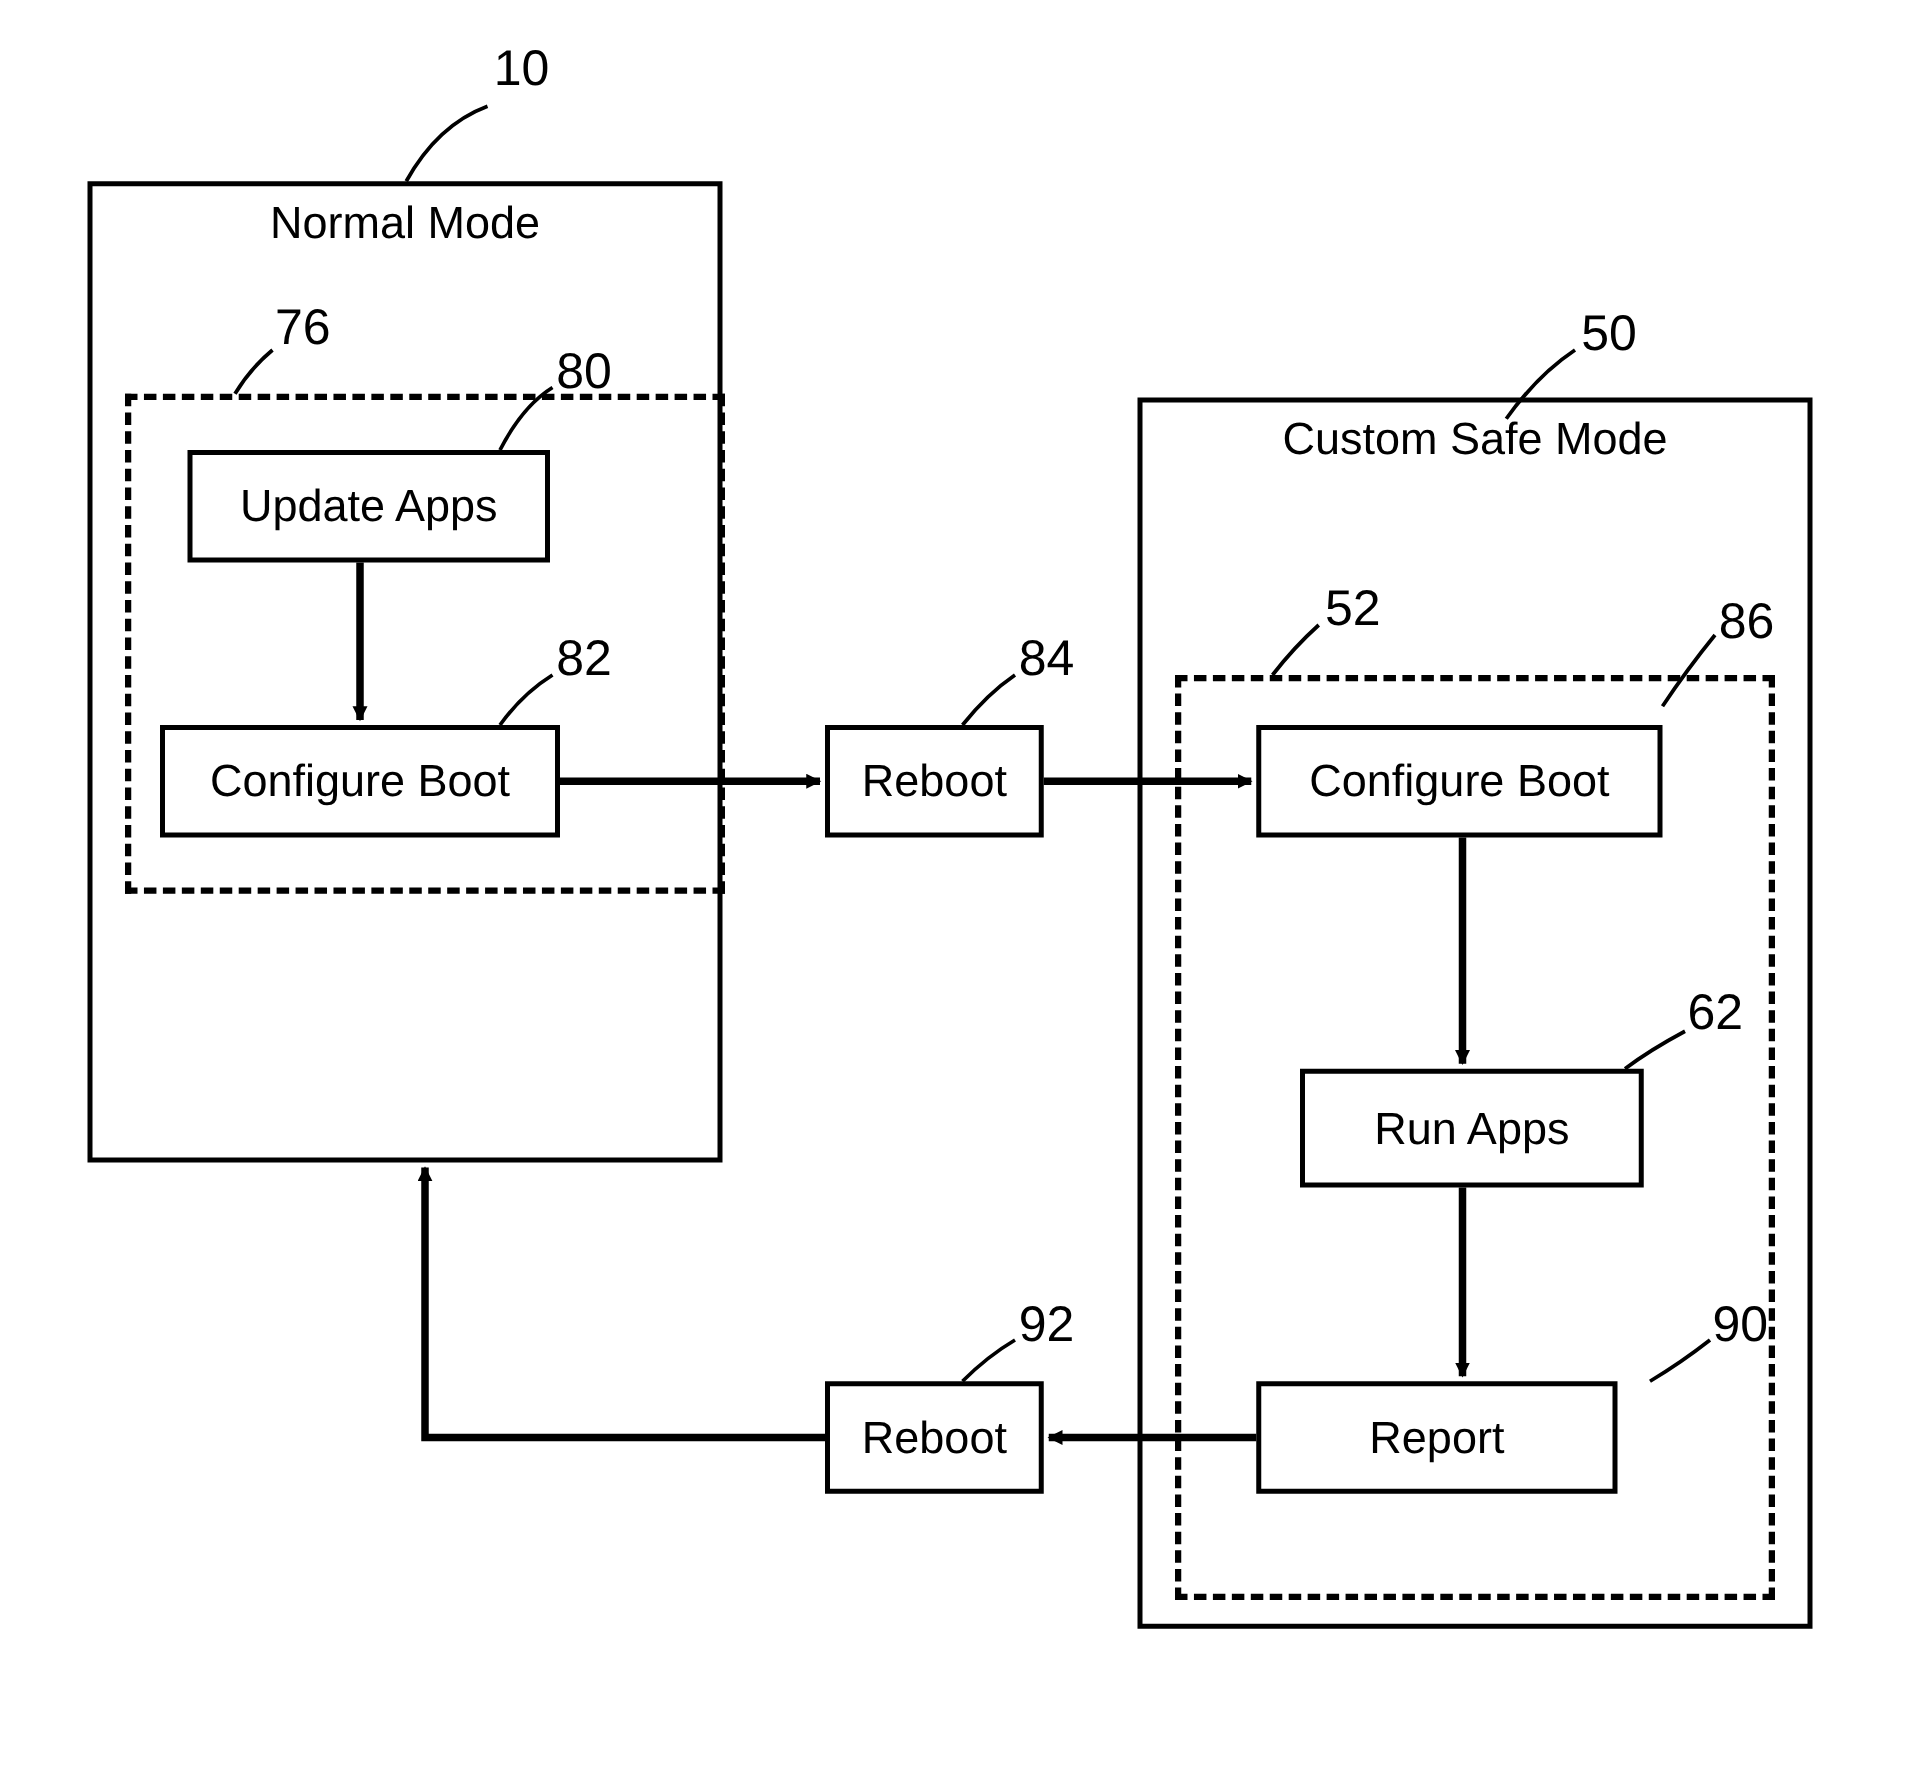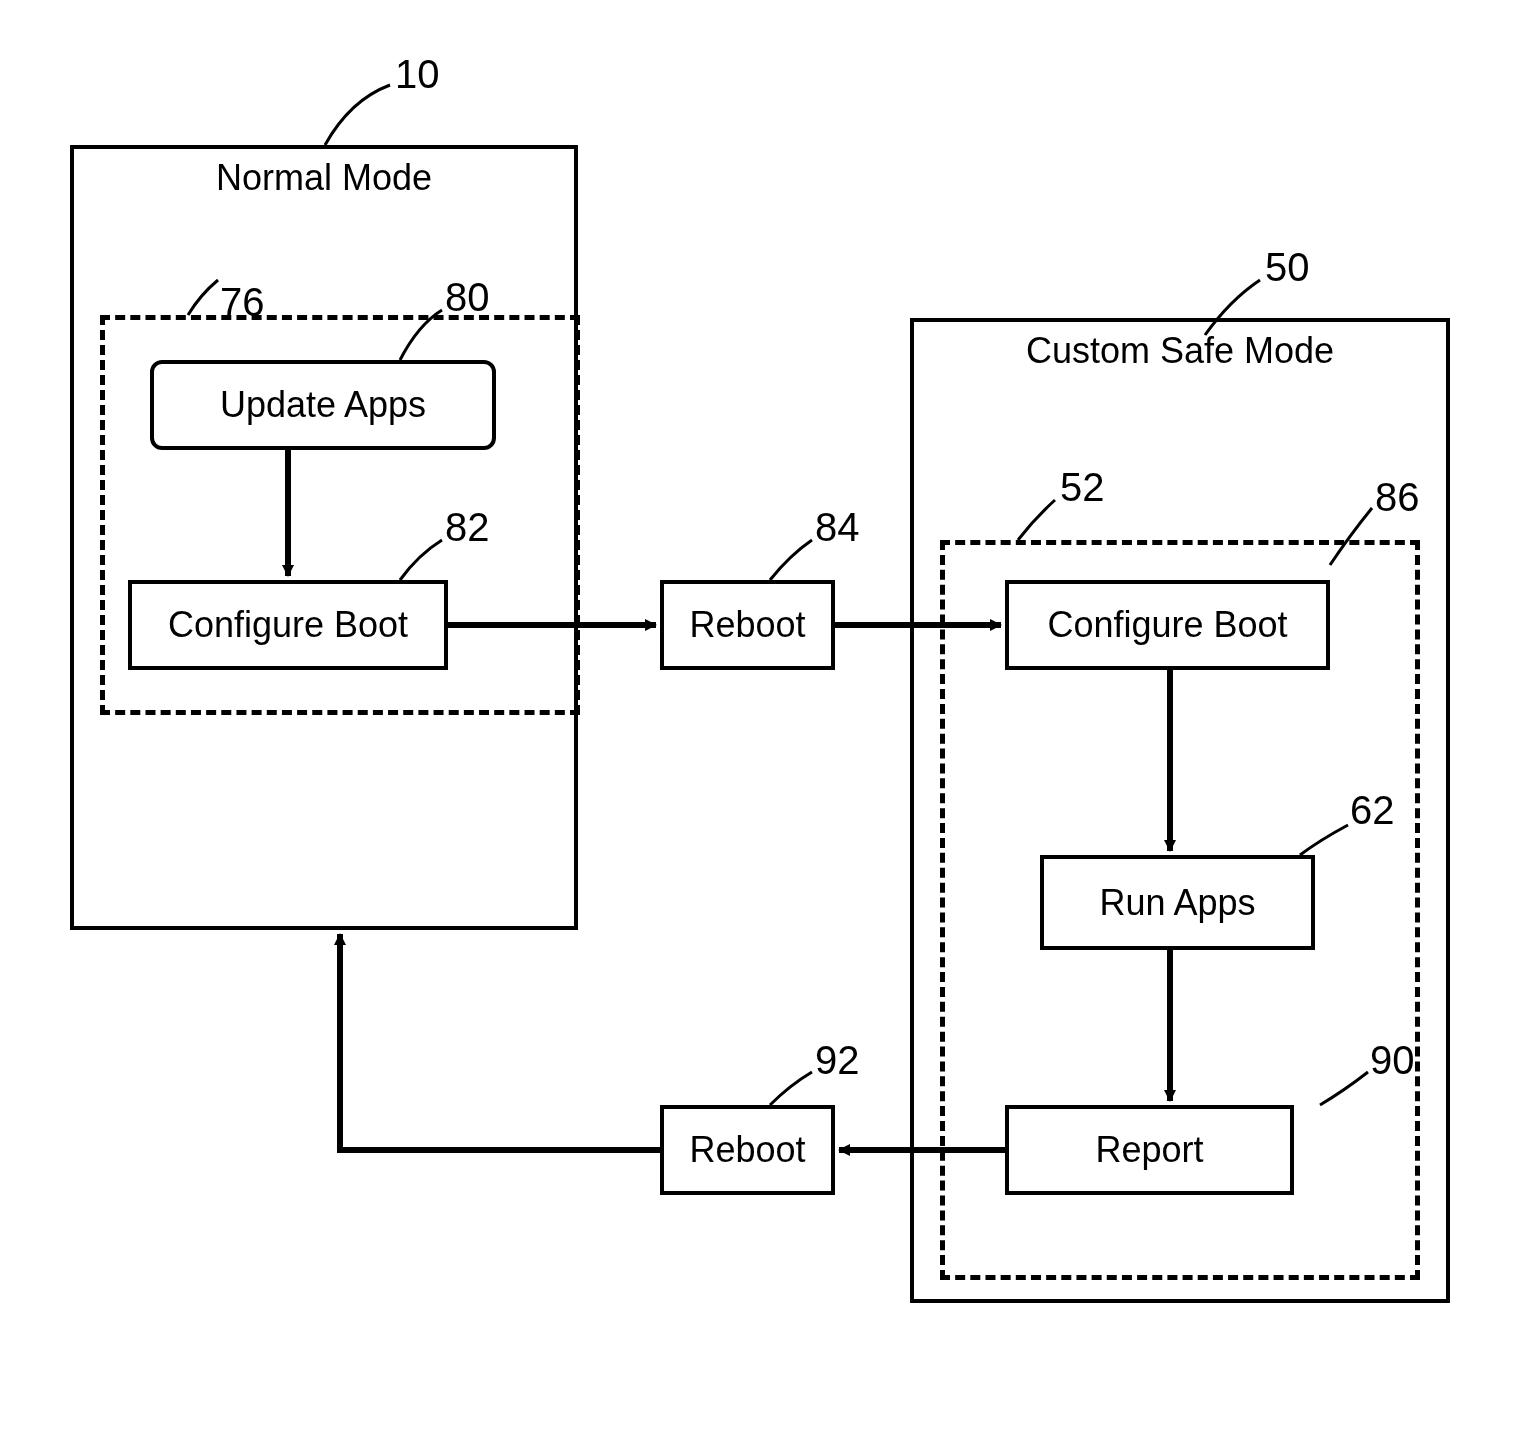--- a/index.html
+++ b/index.html
@@ -57,21 +57,21 @@
 <body>
 
 <div class="stage">
 
   <div class="outer-box" style="left:70px; top:145px; width:508px; height:785px;">
     <div class="outer-title">Normal Mode</div>
   </div>
 
   <div class="dashed" style="left:100px; top:315px; width:480px; height:400px;"></div>
 
-  <div class="step" style="left:150px; top:360px; width:346px; height:90px;border-radius:12px;">
+  <div class="step" style="left:150px; top:360px; width:290px; height:90px;">
     <span>Update Apps</span>
   </div>
 
   <div class="step" style="left:128px; top:580px; width:320px; height:90px;">
     <span>Configure Boot</span>
   </div>
 
   <div class="step" style="left:660px; top:580px; width:175px; height:90px;">
     <span>Reboot</span>
   </div>
@@ -91,22 +91,22 @@
   </div>
 
   <div class="step" style="left:1005px; top:1105px; width:289px; height:90px;">
     <span>Report</span>
   </div>
 
   <div class="step" style="left:660px; top:1105px; width:175px; height:90px;">
     <span>Reboot</span>
   </div>
 
-  <span class="ref" style="left:395px; top:52px;text-align:right;">10</span>
-  <span class="ref" style="left:220px; top:240px;margin-top:40px;">76</span>
+  <span class="ref" style="left:395px; top:33px;text-align:right;">10</span>
+  <span class="ref" style="left:220px; top:240px;">76</span>
   <span class="ref" style="left:445px; top:275px;text-align:center;">80</span>
   <span class="ref" style="left:445px; top:505px;">82</span>
   <span class="ref" style="left:815px; top:505px;">84</span>
 
   <span class="ref" style="left:1265px; top:245px;">50</span>
   <span class="ref" style="left:1060px; top:465px;">52</span>
   <span class="ref" style="left:1375px; top:475px;">86</span>
   <span class="ref" style="left:1350px; top:788px;">62</span>
   <span class="ref" style="left:1370px; top:1038px;">90</span>
   <span class="ref" style="left:815px; top:1038px;">92</span>

